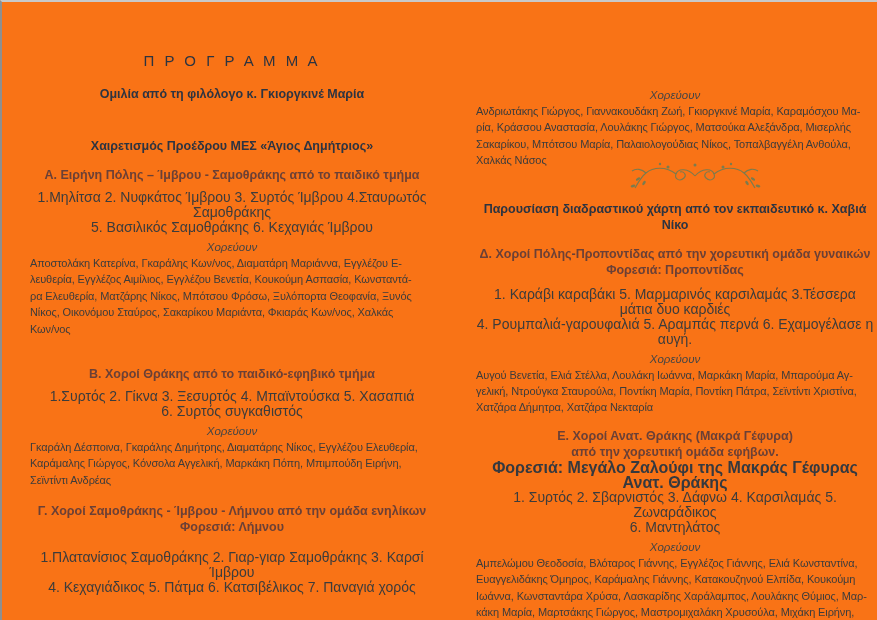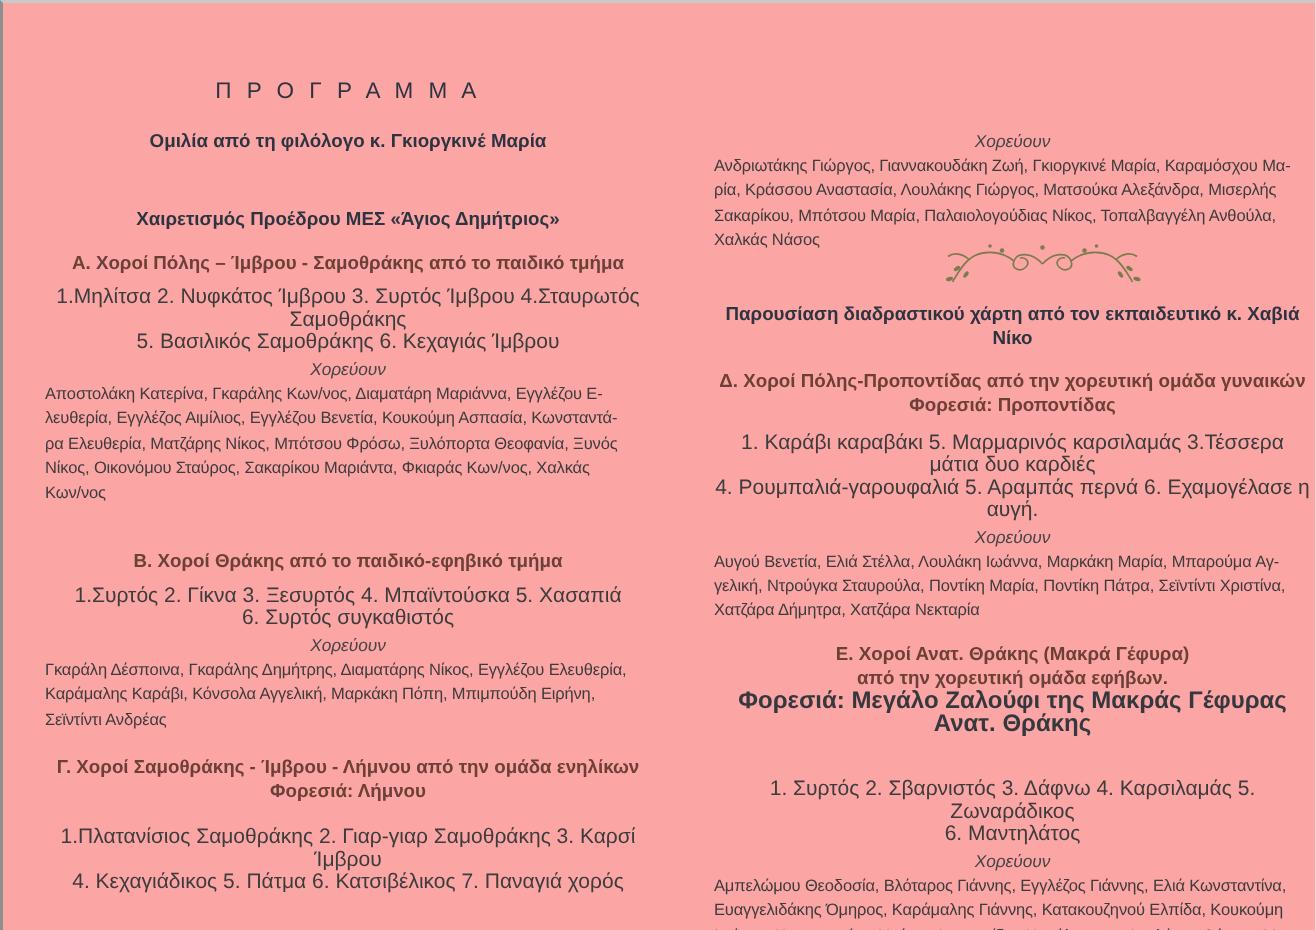--- a/index.html
+++ b/index.html
@@ -1,19 +1,19 @@
 <!DOCTYPE html>
 <html><head>
 <meta charset="utf-8">
 <style>
   html,body { margin:0; padding:0; background:#ffffff; }
   .page {
     position: relative;
     width: 877px; height: 620px;
-    background: #fca5a5;
+    background: #f97316;
     border-left: 2px solid #8f8f8f;
     border-top: 2px solid #c9c9c9;
     box-sizing: border-box;
     font-family: "Liberation Sans", sans-serif;
     color: #3c3c3c;
     display: flex;
     overflow: hidden;
   }
   .col { box-sizing: border-box; }
   .col-left  { width: 404px; margin-left: 28px; padding-top: 50px; }
@@ -59,52 +59,52 @@
   .mt-cue        { margin-top: 5px; }
   .mt-names      { margin-top: 1px; }
   .mt-secB       { margin-top: 29px; }
   .mt-dancesB    { margin-top: 7px; }
   .mt-secC       { margin-top: 15px; }
   .mt-dancesC    { margin-top: 15px; }
   .mt-present    { margin-top: 8px; }
   .mt-secD       { margin-top: 13px; }
   .mt-dancesD    { margin-top: 9px; }
   .mt-secE       { margin-top: 12px; }
-  .mt-dancesE    { margin-top: 28px; text-align: center; }
+  .mt-dancesE    { margin-top: 0; text-align: center; }
 </style>
 </head>
 <body>
 
 <div class="page">
 
   <div class="col col-left">
     <div class="doc-title">Π Ρ Ο Γ Ρ Α Μ Μ Α</div>
 
     <p class="h-dark mt-lecture">Ομιλία από τη φιλόλογο κ. Γκιοργκινέ  Μαρία</p>
     <p class="h-dark mt-greeting">Χαιρετισμός Προέδρου ΜΕΣ «Άγιος Δημήτριος»</p>
 
     <section>
-      <p class="h-sec mt-secA">Α. Χοροί Πόλης – Ίμβρου - Σαμοθράκης από το  παιδικό τμήμα</p>
+      <p class="h-sec mt-secA">Α. Ειρήνη Πόλης – Ίμβρου - Σαμοθράκης από το  παιδικό τμήμα</p>
       <p class="dances mt-dancesA">1.Μηλίτσα 2. Νυφκάτος Ίμβρου 3. Συρτός Ίμβρου  4.Σταυρωτός Σαμοθράκης
 5. Βασιλικός Σαμοθράκης  6. Κεχαγιάς Ίμβρου</p>
       <p class="cue mt-cue">Χορεύουν</p>
       <p class="names mt-names">Αποστολάκη Κατερίνα, Γκαράλης Κων/νος, Διαματάρη Μαριάννα,   Εγγλέζου Ε-
 λευθερία, Εγγλέζος Αιμίλιος, Εγγλέζου Βενετία, Κουκούμη Ασπασία, Κωνσταντά-
 ρα Ελευθερία, Ματζάρης Νίκος, Μπότσου Φρόσω, Ξυλόπορτα Θεοφανία, Ξυνός
 Νίκος, Οικονόμου Σταύρος, Σακαρίκου Μαριάντα,   Φκιαράς Κων/νος, Χαλκάς
 Κων/νος</p>
     </section>
 
     <section>
       <p class="h-sec mt-secB">Β. Χοροί  Θράκης από το παιδικό-εφηβικό  τμήμα</p>
       <p class="dances mt-dancesB">1.Συρτός 2. Γίκνα  3. Ξεσυρτός 4. Μπαϊντούσκα  5. Χασαπιά
 6. Συρτός συγκαθιστός</p>
       <p class="cue mt-cue">Χορεύουν</p>
       <p class="names mt-names">Γκαράλη Δέσποινα, Γκαράλης Δημήτρης, Διαματάρης Νίκος, Εγγλέζου Ελευθερία,
-Καράμαλης Καράβι, Κόνσολα Αγγελική, Μαρκάκη Πόπη, Μπιμπούδη Ειρήνη,
+Καράμαλης Γιώργος, Κόνσολα Αγγελική, Μαρκάκη Πόπη, Μπιμπούδη Ειρήνη,
 Σεϊντίντι Ανδρέας</p>
     </section>
 
     <section>
       <p class="h-sec mt-secC">Γ. Χοροί Σαμοθράκης -  Ίμβρου - Λήμνου από την ομάδα ενηλίκων</p>
       <p class="h-sec">Φορεσιά: Λήμνου</p>
       <p class="dances mt-dancesC">1.Πλατανίσιος Σαμοθράκης  2. Γιαρ-γιαρ Σαμοθράκης  3. Καρσί Ίμβρου
 4. Κεχαγιάδικος  5. Πάτμα  6. Κατσιβέλικος  7. Παναγιά χορός</p>
     </section>
   </div>

